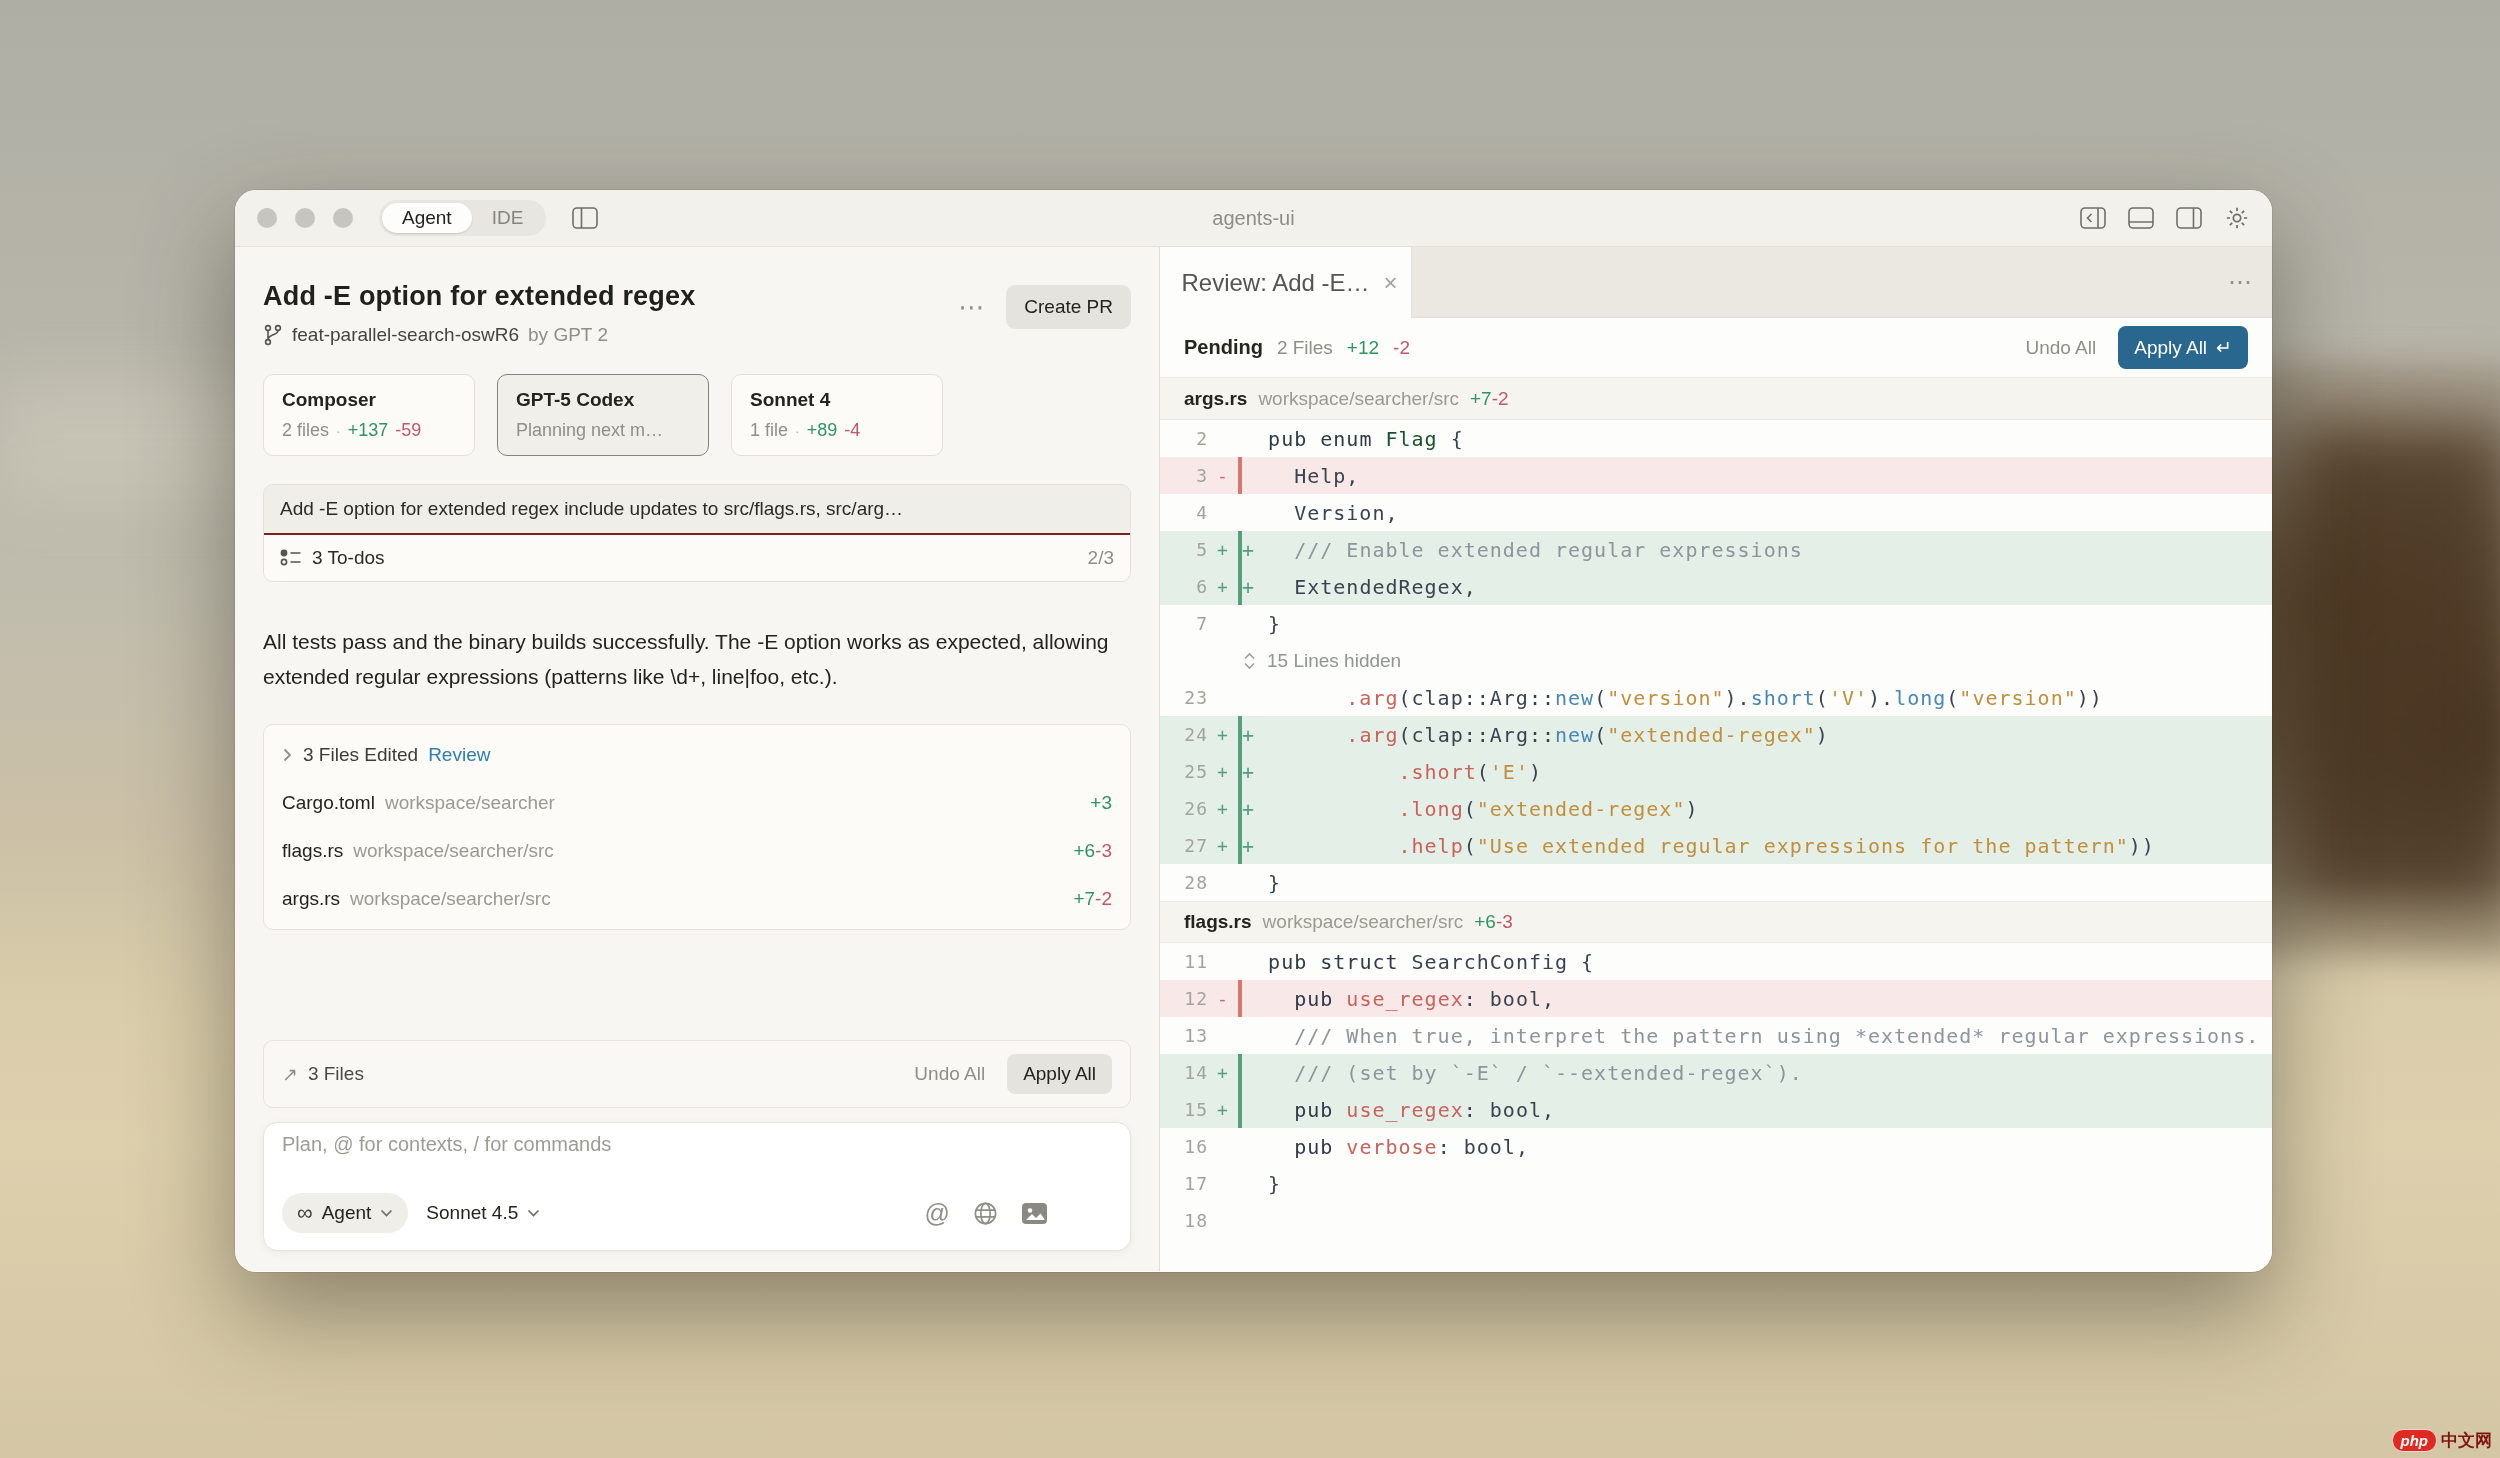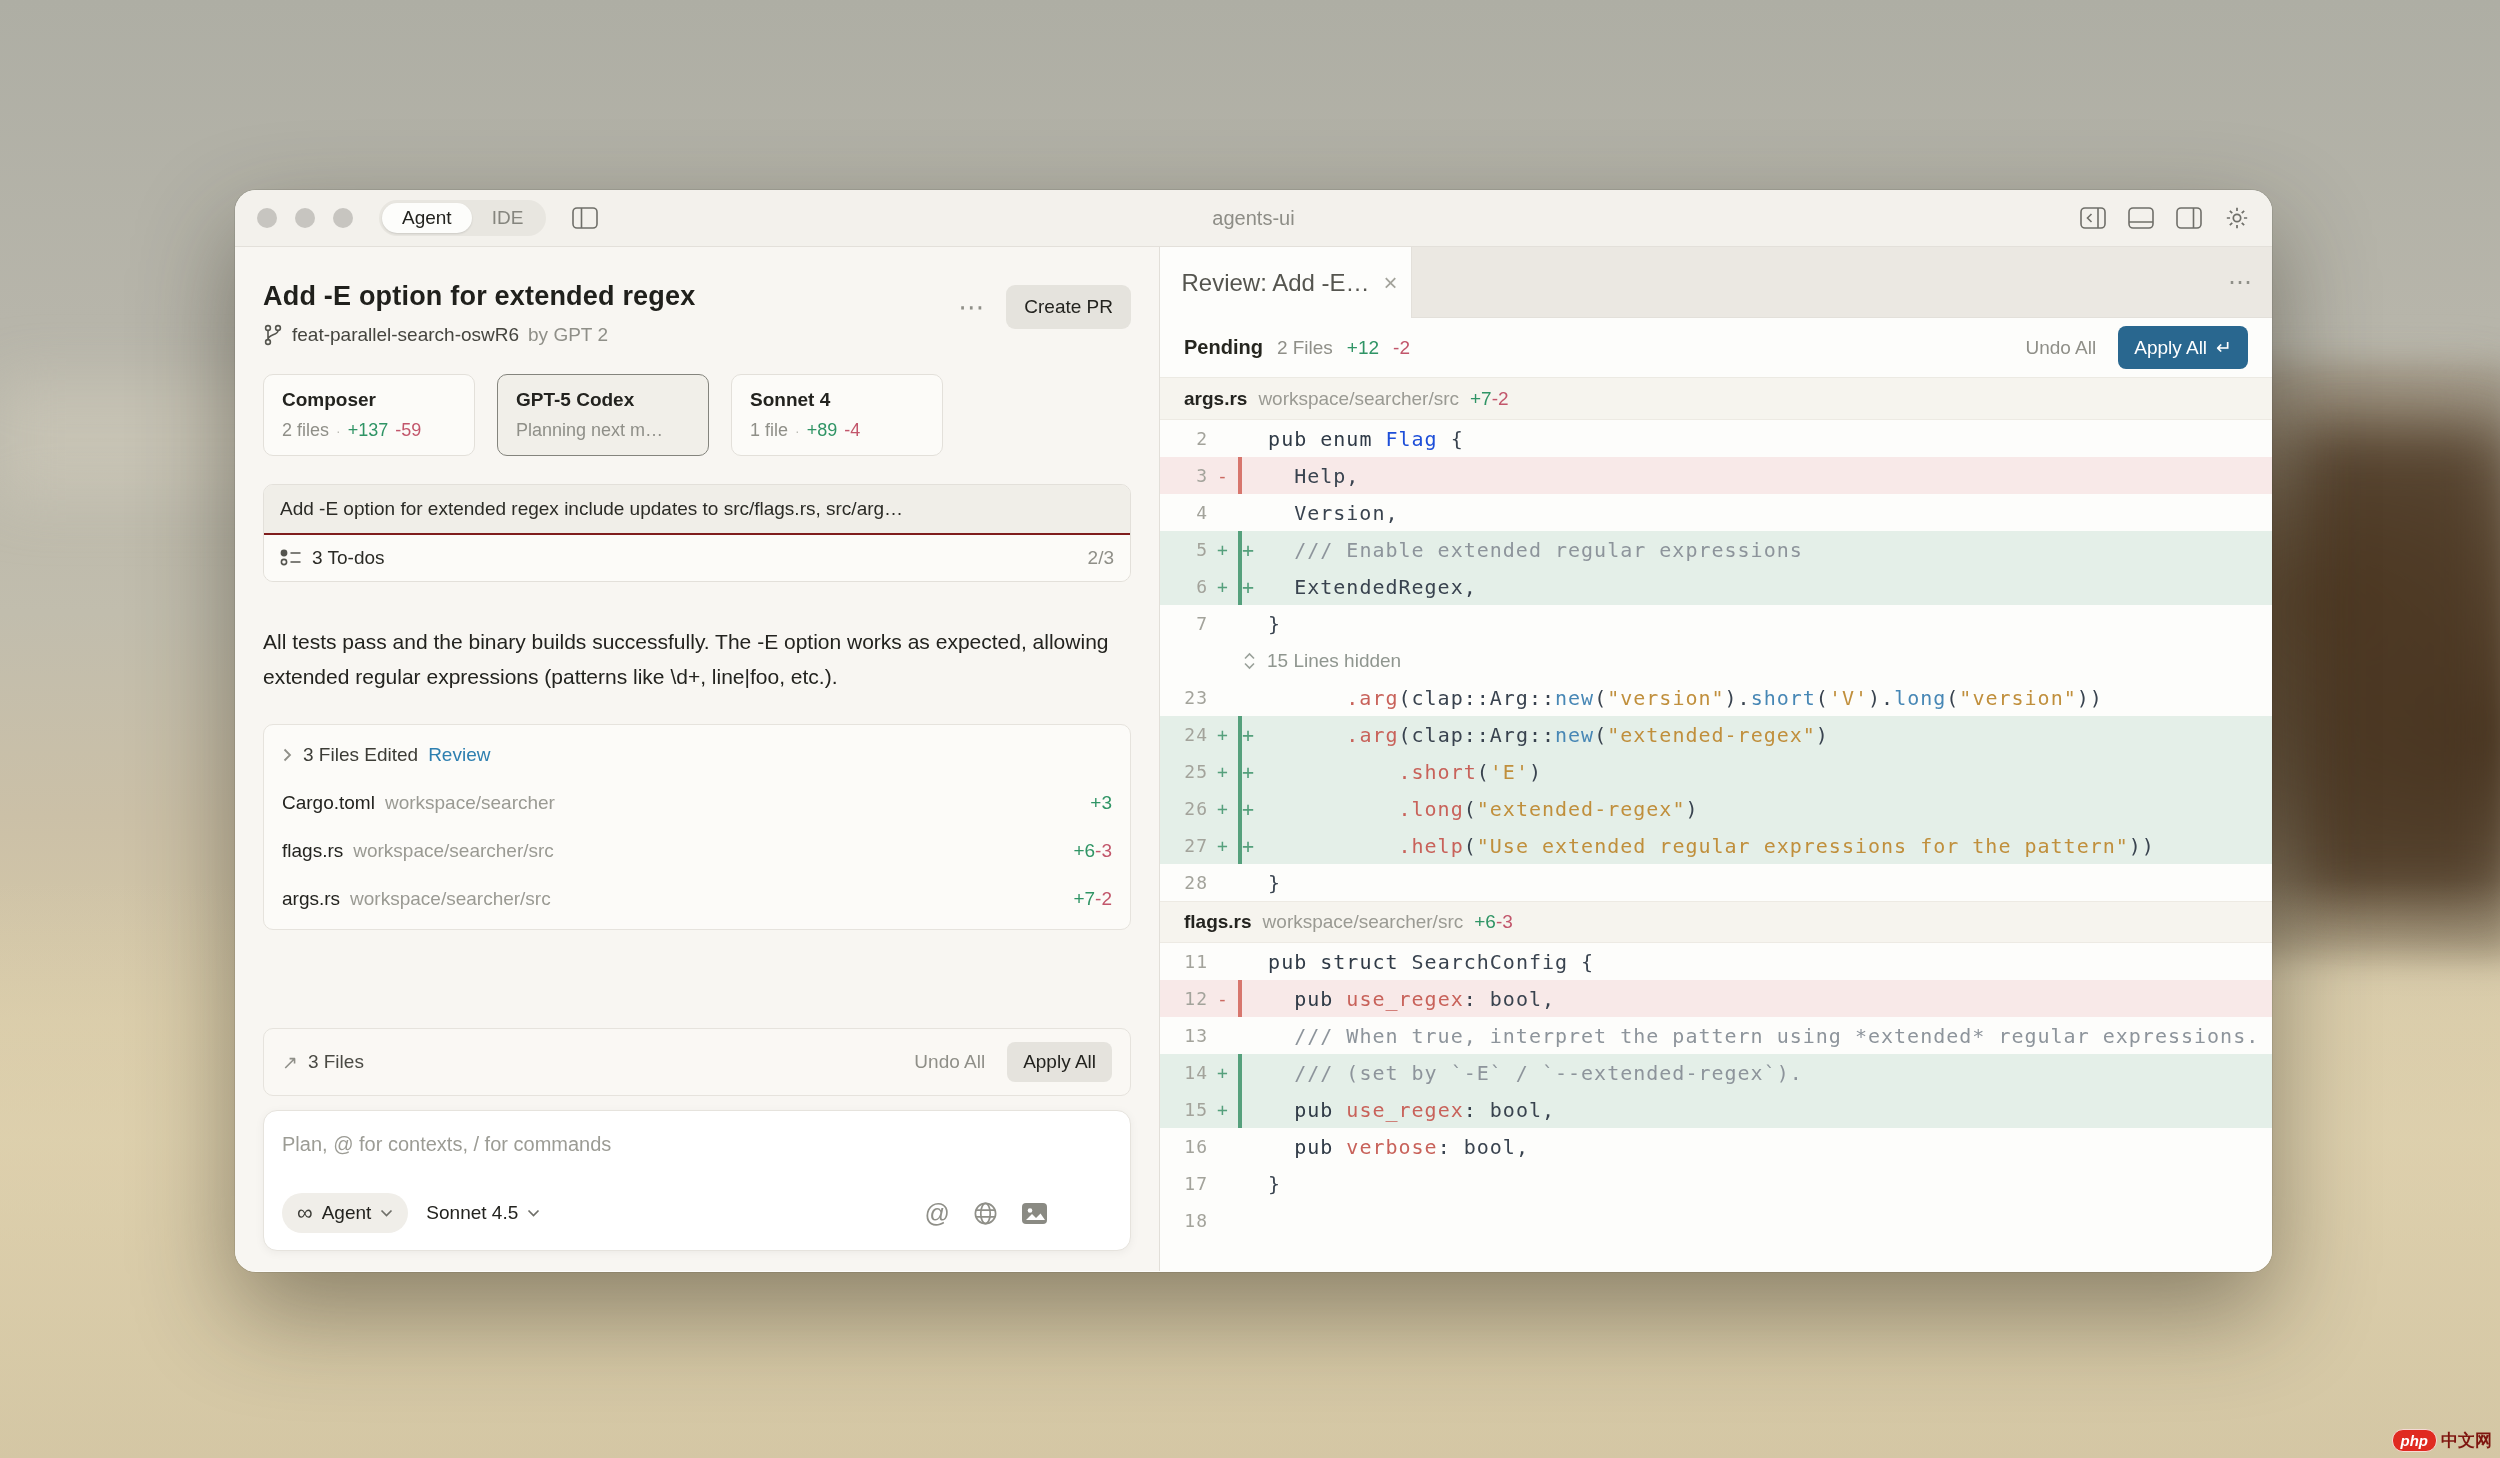--- a/index.html
+++ b/index.html
@@ -76,21 +76,21 @@
   .fc-counts { margin-left:auto; font-size:19px; }
 
   .lp-footer { margin-top:auto; background:#faf8f4; border:1px solid #e6e3dd; border-radius:10px;
     padding:13px 18px; display:flex; align-items:center; }
   .lpf-files { font-size:19px; color:#4a4a44; margin-left:10px; }
   .lpf-arrow { font-size:19px; color:#8f8f88; }
   .lpf-undo { margin-left:auto; border:none; background:none; font-size:19px; color:#8f8f88; font-family:inherit; }
   .lpf-apply { margin-left:22px; border:none; background:#e5e3dd; border-radius:8px; padding:9px 16px; font-size:19px; color:#23231f; font-family:inherit; }
 
   .composer { margin-top:14px; background:#ffffff; border:1px solid #e6e3dd; border-radius:14px;
-    padding:22px 18px 16px 18px; box-shadow:0 2px 10px rgba(0,0,0,.05); }
+    padding:10px 18px 16px 18px; box-shadow:0 2px 10px rgba(0,0,0,.05); }
   .composer-input { width:100%; border:none; outline:none; background:transparent; font-size:20px; color:#23231f; font-family:inherit; }
   .composer-input::placeholder { color:#9c9c95; }
   .composer-row { margin-top:36px; display:flex; align-items:center; }
   .agent-pill { display:flex; align-items:center; gap:9px; background:#f0eee9; border:none; border-radius:999px;
     padding:9px 15px; font-family:inherit; }
   .agent-pill .inf { font-size:22px; color:#3e3e39; line-height:1; }
   .agent-pill .lbl { font-size:19px; color:#23231f; }
   .model-btn { display:flex; align-items:center; gap:9px; border:none; background:none; margin-left:18px; font-family:inherit; }
   .model-btn .lbl { font-size:19px; color:#23231f; }
   .composer-icons { margin-left:auto; display:flex; align-items:center; gap:22px; }
@@ -133,21 +133,21 @@
   .drow .gsign.minus { color:#cb6a62; }
   .drow .bar { width:4px; align-self:stretch; flex:none; }
   .drow .code { flex:1; white-space:pre; overflow:hidden; color:#39434f; }
   .drow.add { background:#e4efe8; }
   .drow.add .bar { background:#55a07c; }
   .drow.del { background:#f8e9e8; }
   .drow.del .bar { background:#d7766d; }
   .hiddenlbl { display:flex; align-items:center; gap:10px; color:#8f968f;
     font-family:"Liberation Sans", sans-serif; font-size:19px; letter-spacing:0; }
   .kw { color:#2f3a46; }
-  .ty { color:#1d4ed8; }
+  .ty { color:#14532d; }
   .c { color:#8d949b; }
   .m { color:#c8625a; }
   .fn { color:#4787b5; }
   .s { color:#c08f3c; }
   .sg { color:#55a07c; }
 
   
   .watermark { position:absolute; right:8px; bottom:6px; display:flex; align-items:center; gap:4px; }
   .wm-logo { background:#e02a21; color:#fff; font-weight:700; font-style:italic; font-size:15px;
     border-radius:11px; padding:2px 8px; border:1px solid #f6d9d5; }

